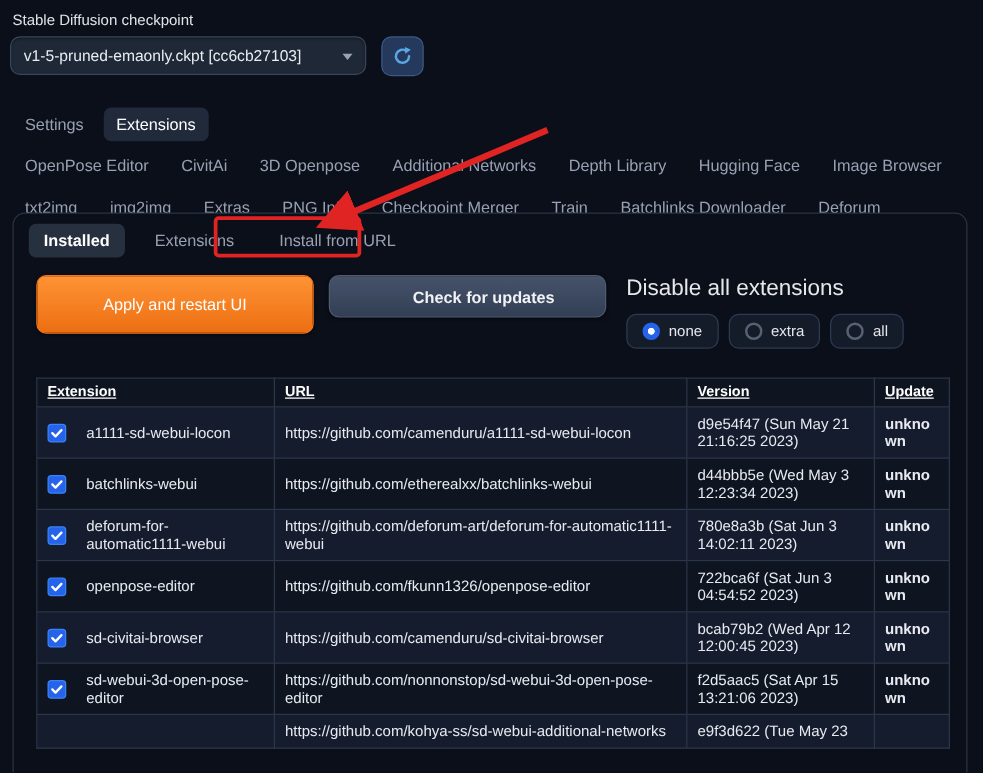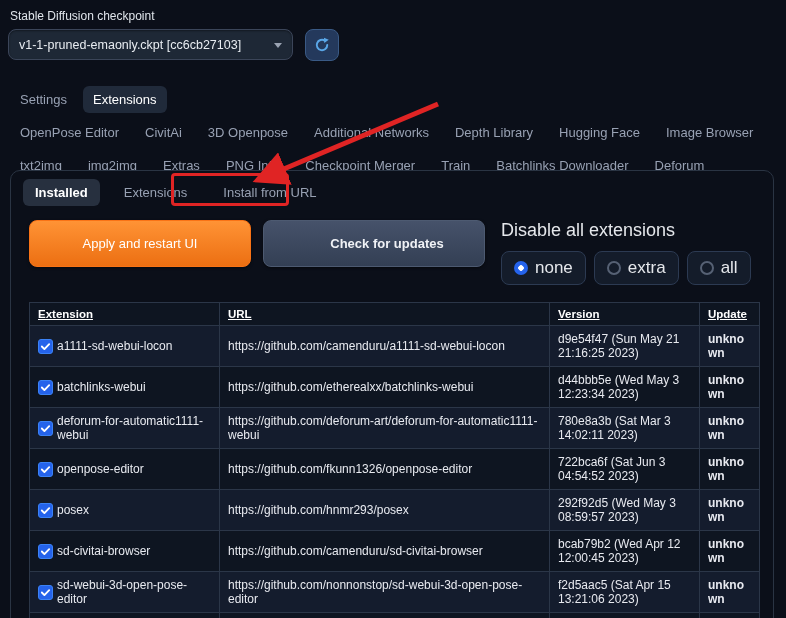--- a/index.html
+++ b/index.html
@@ -57,34 +57,34 @@
 
   .controls { position:relative; margin-top:12px; height:76px; }
   .btn-primary {
     position:absolute; left:6px; top:2px; width:222px; height:47px;
     background:linear-gradient(180deg,#ff9335,#ec6f12);
     border:1px solid #f97316; border-radius:8px;
     color:#fff; font-weight:400; font-size:13px; cursor:pointer; font-family:inherit;
     box-shadow:0 1px 3px rgba(0,0,0,.5);
   }
   .btn-secondary {
-    position:absolute; left:240px; top:2px; width:222px; height:47px;
+    position:absolute; left:240px; top:2px; width:222px; height:34px;
     background:linear-gradient(180deg,#46526a,#333f54);
     border:1px solid #4d5a71; border-radius:8px;
     color:#f0f2f6; font-weight:700; font-size:13px; cursor:pointer; font-family:inherit;
     box-shadow:0 1px 3px rgba(0,0,0,.5);
     padding-left:32px;
   }
   .disable-group { position:absolute; left:478px; top:0; }
   .disable-label { font-size:18px; color:#e5e7eb; margin:2px 0 10px 0; }
   .radio-row { display:flex; gap:8px; }
   .radio-pill {
     display:flex; align-items:center; gap:7px;
     background:#141c2a; border:1px solid #2c3a52; border-radius:8px;
-    padding:6px 12px; font-size:17px; color:#e5e7eb; cursor:pointer; white-space:nowrap;
+    padding:6px 12px; font-size:12px; color:#e5e7eb; cursor:pointer; white-space:nowrap;
   }
   .radio {
     width:14px; height:14px; border-radius:50%;
     border:2px solid #566174; background:transparent; flex:0 0 auto;
   }
   .radio.selected {
     border:2px solid #2563eb;
     background:radial-gradient(circle at center,#ffffff 0 2.5px,#2563eb 3px);
   }
 
@@ -98,42 +98,42 @@
     padding:5px 8px; border:1px solid #2b3648; background:#0e1521; color:#ffffff;
   }
   .ext-table td {
     padding:6px 8px; border:1px solid #2b3648; vertical-align:middle;
     font-size:12px; color:#e8eaf0; word-wrap:break-word; overflow-wrap:break-word;
   }
   .ext-table tbody tr:nth-child(odd)  { background:#141c2d; }
   .ext-table tbody tr:nth-child(even) { background:#0e1521; }
   .td-url, .td-version, .td-update { font-size:11.5px; }
   .td-update { font-weight:600; color:#f2f4f8; }
-  .name-cell { display:flex; align-items:center; gap:4px; }
+  .name-cell { display:flex; align-items:center; gap:16px; }
   .checkbox {
     width:15px; height:15px; border-radius:3px; flex:0 0 auto;
     background:#2563eb; border:1px solid #3b82f6;
     display:flex; align-items:center; justify-content:center; cursor:pointer;
   }
 
   
   .annotation-box {
     position:absolute; left:171px; top:173px; width:118px; height:33px;
     border:3px solid #e02424; border-radius:4px; z-index:49; pointer-events:none;
   }
   .annotation-arrow { position:absolute; left:0; top:0; z-index:50; pointer-events:none; }
 </style>
 </head>
 <body>
 
 <div class="page">
 
   <div class="ckpt-label">Stable Diffusion checkpoint</div>
   <div class="dropdown">
-    <span class="val">v1-1-pruned-emaonly.ckpt [cc6cb27103]</span>
+    <span class="val">v1-5-pruned-emaonly.ckpt [cc6cb27103]</span>
     <span class="caret"></span>
   </div>
   <button class="refresh-btn">
     <span style="display:flex;">
       <svg width="18" height="18" viewBox="0 0 24 24">
         <path d="M19 12a7 7 0 1 1-3.2-5.9" fill="none" stroke="#5aa7e8" stroke-width="2.6" stroke-linecap="round"></path>
         <polygon points="14.6,2.2 21,5 15,9.2" fill="#5aa7e8"></polygon>
       </svg>
     </span>
   </button>
@@ -240,51 +240,36 @@
               <div class="name-cell">
                 <span class="checkbox">
                   <svg width="11" height="11" viewBox="0 0 12 12">
                     <path d="M2 6l2.8 2.8L10 3.4" stroke="#fff" stroke-width="2" fill="none" stroke-linecap="round" stroke-linejoin="round"></path>
                   </svg>
                 </span>
                 <span>deforum-for-automatic1111-webui</span>
               </div>
             </td>
           <td class="td-url">https://github.com/deforum-art/deforum-for-automatic1111-webui</td>
-          <td class="td-version">780e8a3b (Sat Mar 3 14:02:11 2023)</td>
+          <td class="td-version">780e8a3b (Sat Jun 3 14:02:11 2023)</td>
           <td class="td-update">unknown</td>
         </tr>
         <tr>
           <td>
               <div class="name-cell">
                 <span class="checkbox">
                   <svg width="11" height="11" viewBox="0 0 12 12">
                     <path d="M2 6l2.8 2.8L10 3.4" stroke="#fff" stroke-width="2" fill="none" stroke-linecap="round" stroke-linejoin="round"></path>
                   </svg>
                 </span>
                 <span>openpose-editor</span>
               </div>
             </td>
           <td class="td-url">https://github.com/fkunn1326/openpose-editor</td>
           <td class="td-version">722bca6f (Sat Jun 3 04:54:52 2023)</td>
-          <td class="td-update">unknown</td>
-        </tr>
-        <tr>
-          <td>
-              <div class="name-cell">
-                <span class="checkbox">
-                  <svg width="11" height="11" viewBox="0 0 12 12">
-                    <path d="M2 6l2.8 2.8L10 3.4" stroke="#fff" stroke-width="2" fill="none" stroke-linecap="round" stroke-linejoin="round"></path>
-                  </svg>
-                </span>
-                <span>posex</span>
-              </div>
-            </td>
-          <td class="td-url">https://github.com/hnmr293/posex</td>
-          <td class="td-version">292f92d5 (Wed May 3 08:59:57 2023)</td>
           <td class="td-update">unknown</td>
         </tr>
         <tr>
           <td>
               <div class="name-cell">
                 <span class="checkbox">
                   <svg width="11" height="11" viewBox="0 0 12 12">
                     <path d="M2 6l2.8 2.8L10 3.4" stroke="#fff" stroke-width="2" fill="none" stroke-linecap="round" stroke-linejoin="round"></path>
                   </svg>
                 </span>

